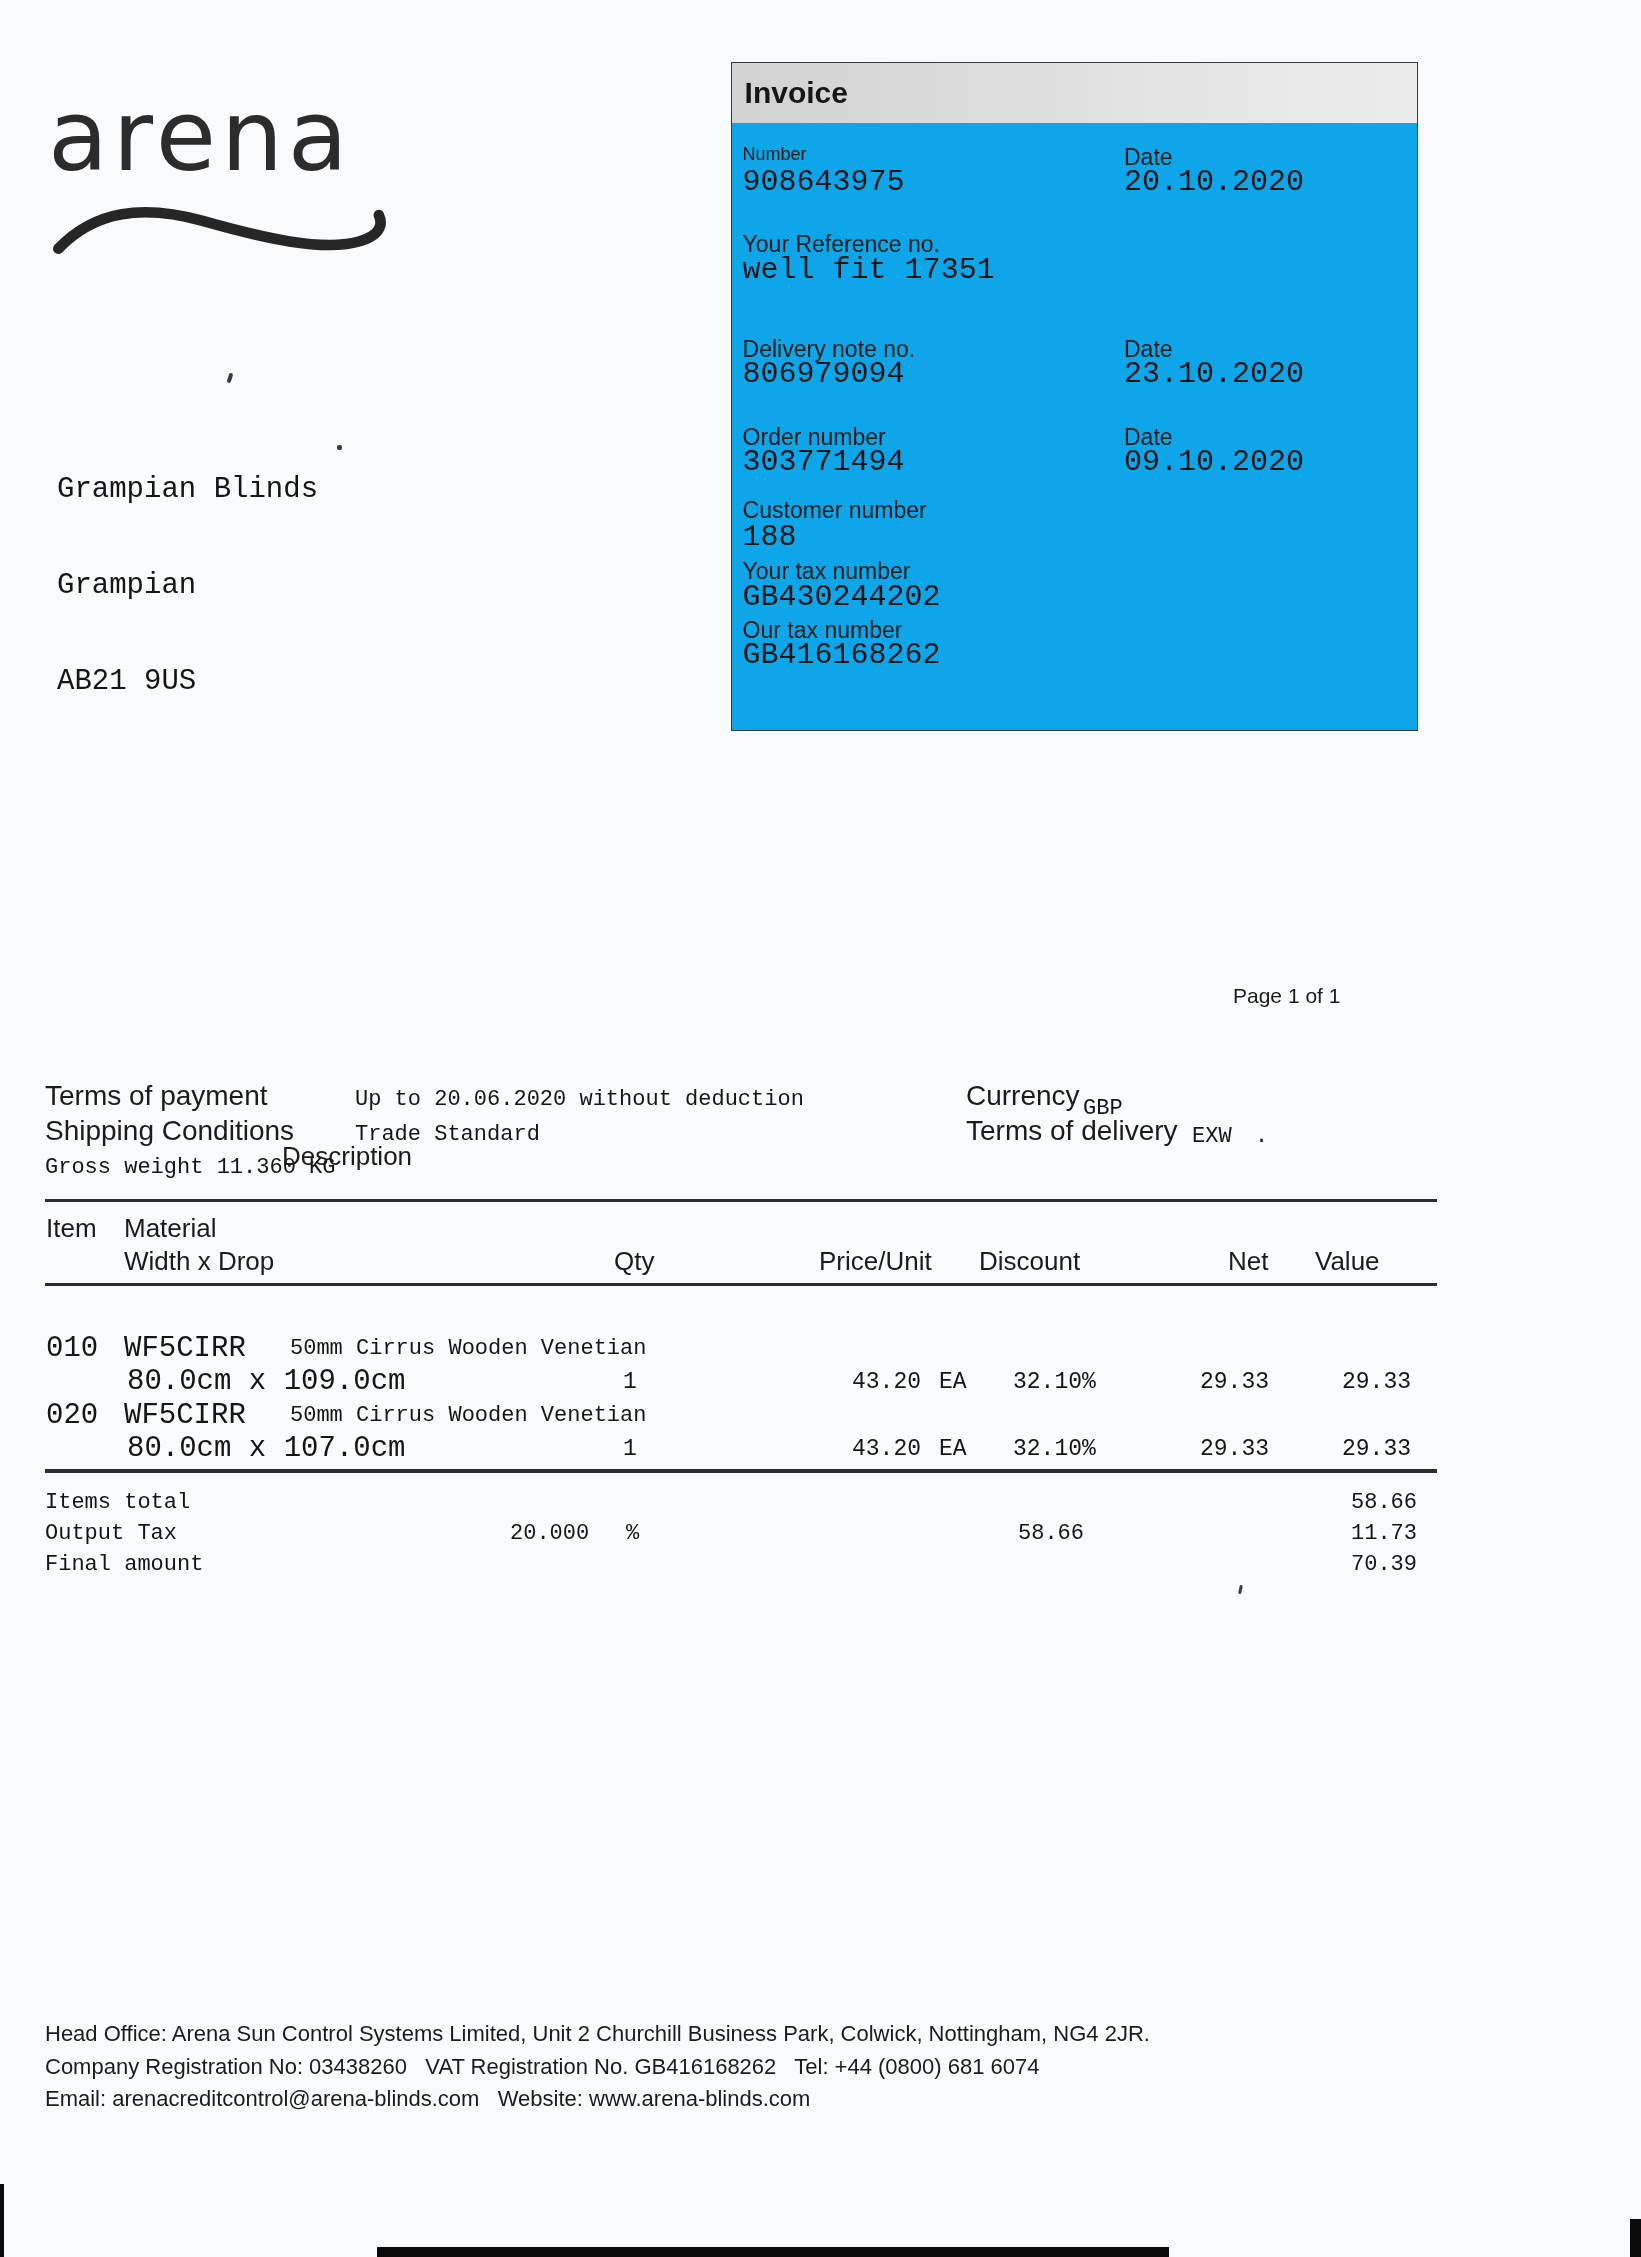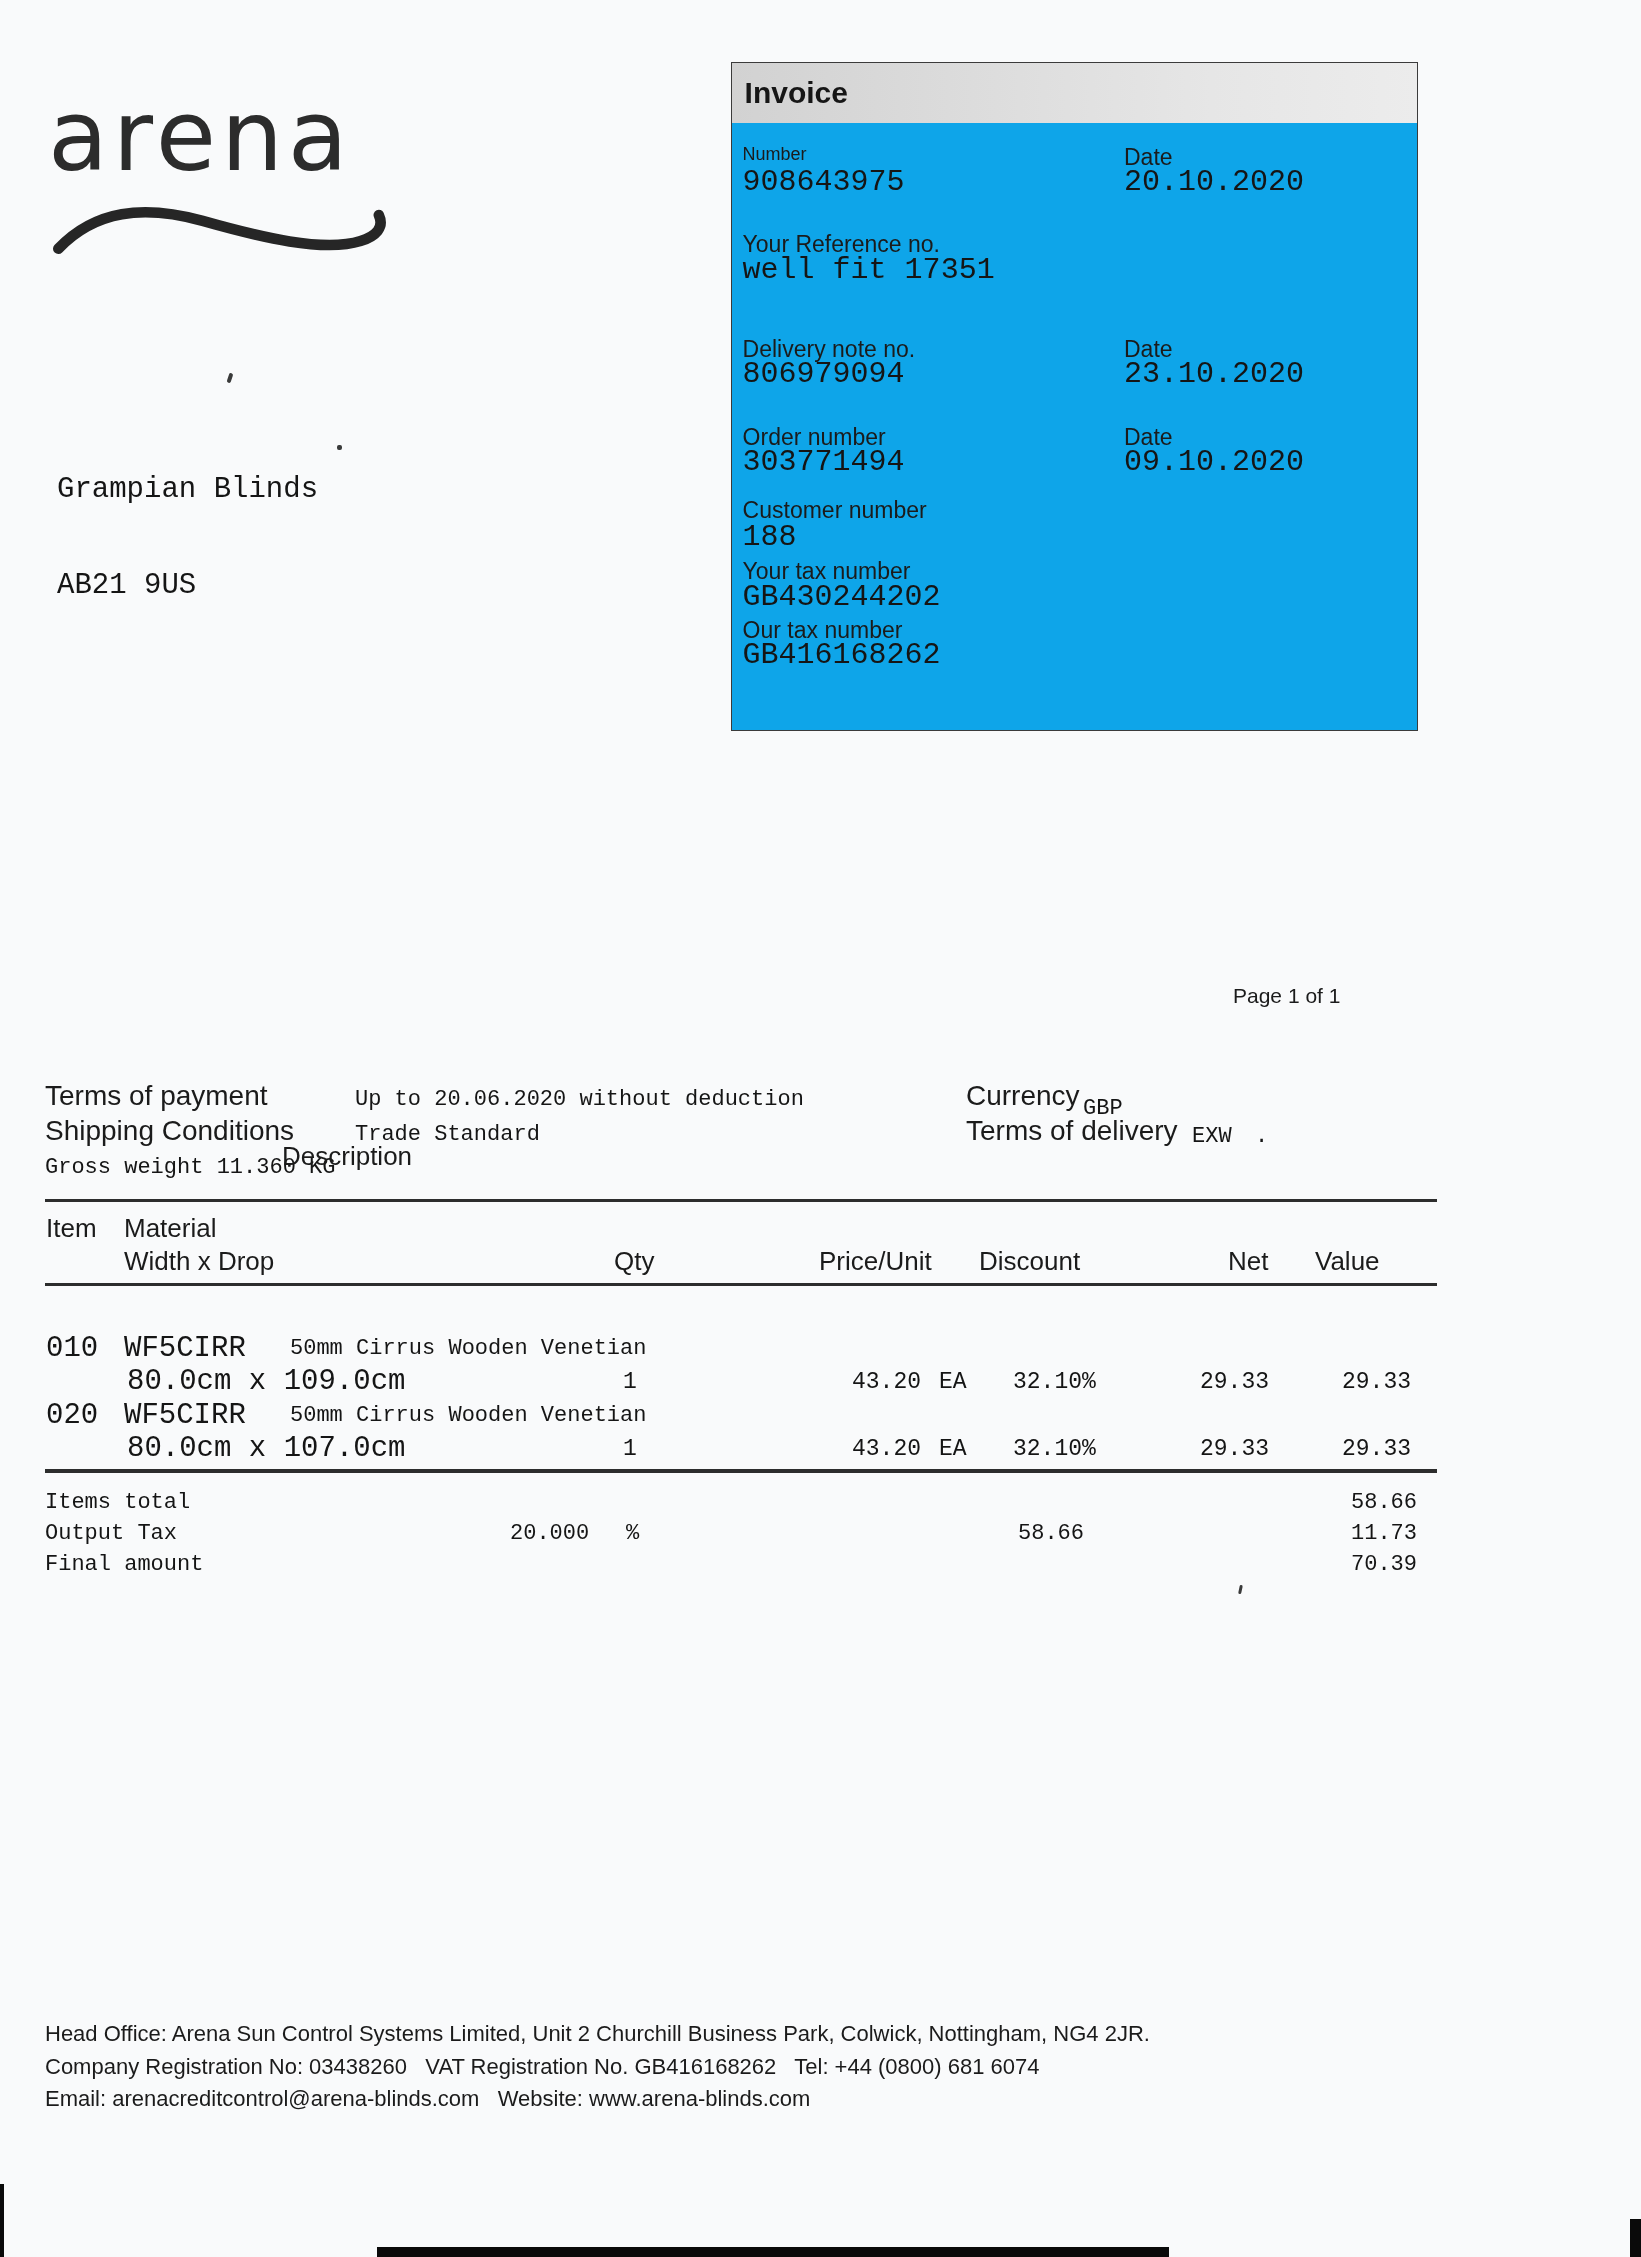--- a/index.html
+++ b/index.html
@@ -39,20 +39,21 @@
 <svg class="abs" style="left:50px;top:191px;" width="340" height="77" viewBox="0 0 352 80">
   <path d="M8 60 C 46 20, 96 14, 158 31 C 218 48, 284 64, 322 52 C 338 47, 347 38, 341 25" fill="none" stroke="#262626" stroke-width="11" stroke-linecap="round"></path>
 </svg>
 
 <div class="abs speck" style="left:228px;top:373px;width:3.9px;height:9.7px;transform:rotate(18deg);"></div>
 <div class="abs speck" style="left:337px;top:445px;width:4.8px;height:4.8px;"></div>
 <div class="abs speck" style="left:1239px;top:1585px;width:2.9px;height:8.7px;transform:rotate(12deg);"></div>
 
 <div class="abs mono addr" style="left:45px;top:410px;margin-left:12px;">
   <div>Grampian Blinds</div>
+  <div>Grampian</div>
   <div>AB21 9US</div>
 </div>
 
 <div class="abs invoice-box" style="left:731px;top:62px;width:685px;height:667px;">
   <div class="invoice-titlebar">
     <div class="invoice-title">Invoice</div>
   </div>
 
   <div class="abs sans" style="left:10.6px;top:81px;font-size:18px;">Number</div>
   <div class="abs mono" style="left:10.6px;top:102px;font-size:30px;">908643975</div>

